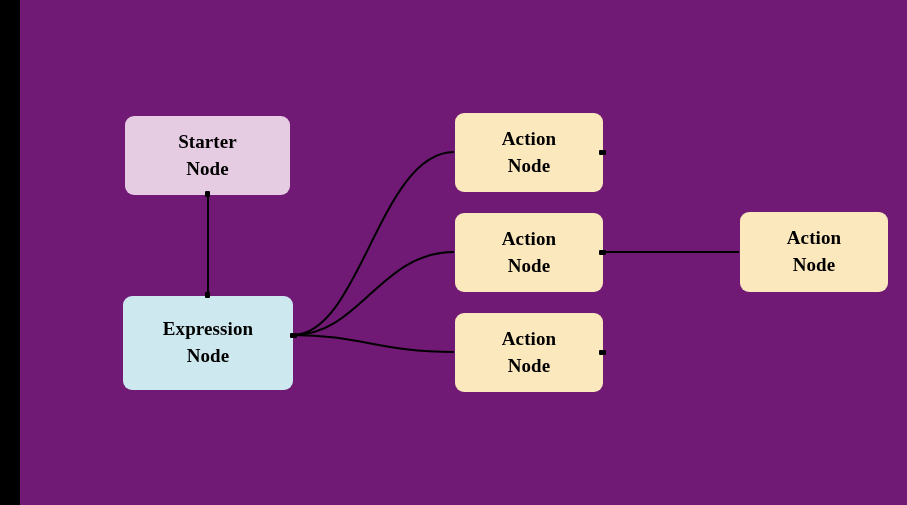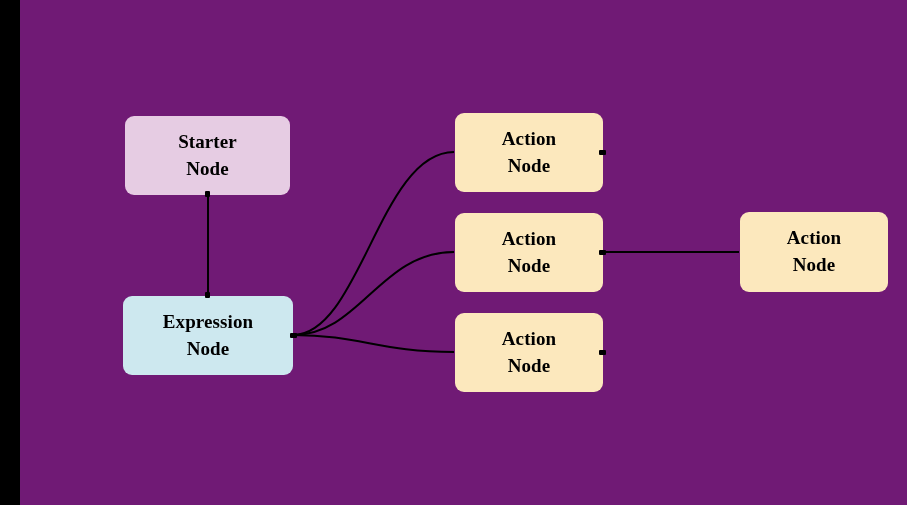--- a/index.html
+++ b/index.html
@@ -73,21 +73,21 @@
       <path d="M 273 335 C 340 335, 360 352, 434 352"></path>
       <path d="M 583 252 L 719 252"></path>
     </g>
   </svg>
 
   <div class="node" id="node-0" style="left: 105px; top: 116px; width: 165px; height: 79px; background: rgb(230, 204, 227);">
     <span class="line1">Starter</span>
     <span class="line2">Node</span>
   </div>
 
-  <div class="node" id="node-1" style="left: 103px; top: 296px; width: 170px; height: 79px; background: rgb(205, 232, 239);">
+  <div class="node" id="node-1" style="left: 103px; top: 296px; width: 170px; height: 94px; background: rgb(205, 232, 239);">
     <span class="line1">Expression</span>
     <span class="line2">Node</span>
   </div>
 
   <div class="node" id="node-2" style="left: 435px; top: 113px; width: 148px; height: 79px; background: rgb(252, 232, 189);">
     <span class="line1">Action</span>
     <span class="line2">Node</span>
   </div>
 
   <div class="node" id="node-3" style="left: 435px; top: 213px; width: 148px; height: 79px; background: rgb(252, 232, 189);">

